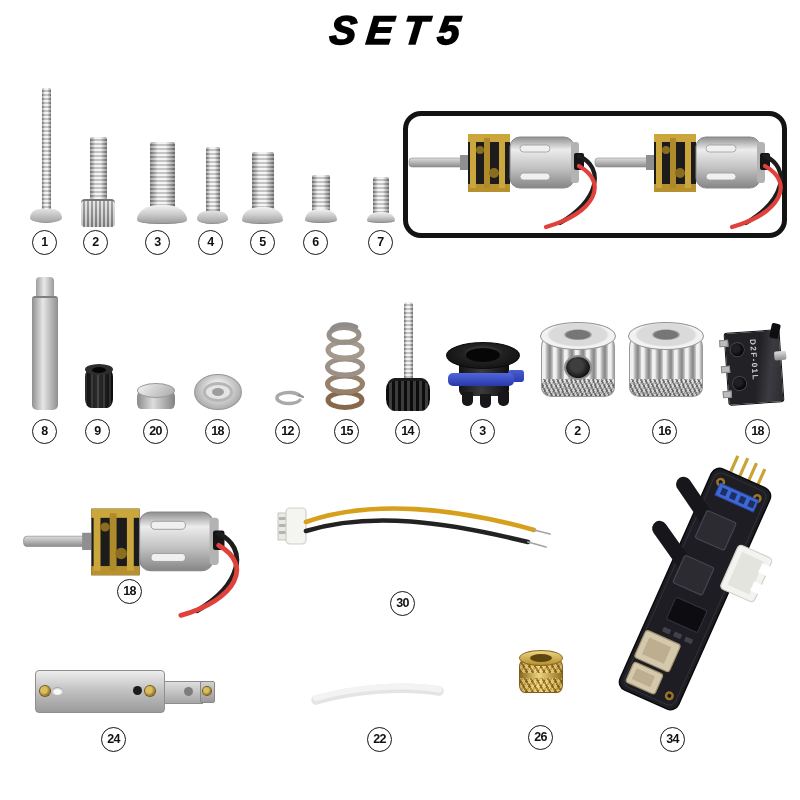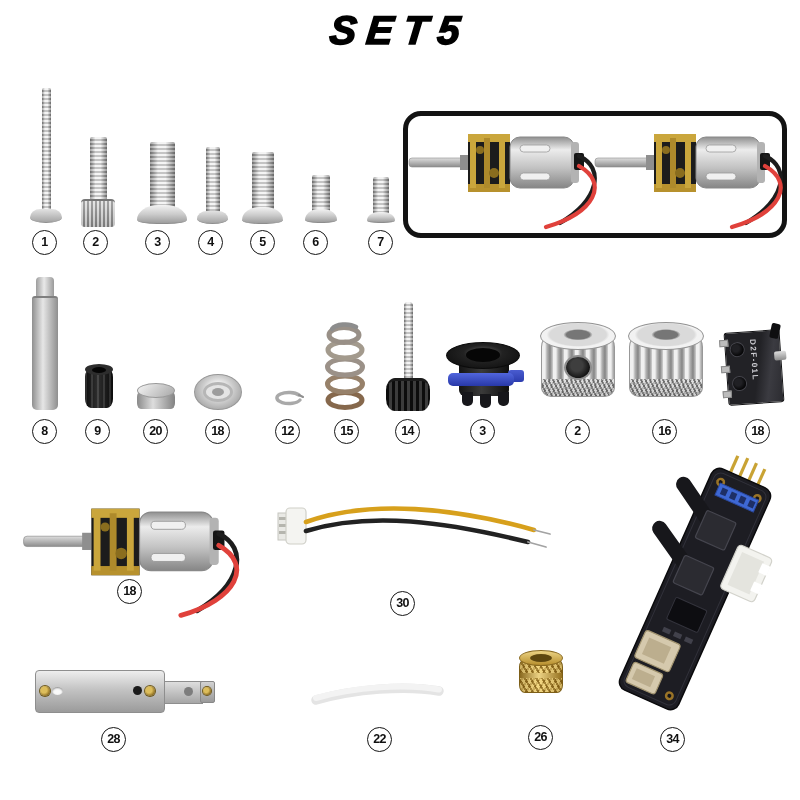--- a/index.html
+++ b/index.html
@@ -355,18 +355,18 @@
   <div class="badge" style="left:205px;top:419px">18</div>
   <div class="badge" style="left:275px;top:419px">12</div>
   <div class="badge" style="left:334px;top:419px">15</div>
   <div class="badge" style="left:395px;top:419px">14</div>
   <div class="badge" style="left:470px;top:419px">3</div>
   <div class="badge" style="left:565px;top:419px">2</div>
   <div class="badge" style="left:652px;top:419px">16</div>
   <div class="badge" style="left:745px;top:419px">18</div>
   <div class="badge" style="left:117px;top:579px">18</div>
   <div class="badge" style="left:390px;top:591px">30</div>
-  <div class="badge" style="left:101px;top:727px">28</div>
+  <div class="badge" style="left:101px;top:727px">24</div>
   <div class="badge" style="left:367px;top:727px">22</div>
   <div class="badge" style="left:528px;top:725px">26</div>
   <div class="badge" style="left:660px;top:727px">34</div>
 
 </div>
 
 </body></html>

